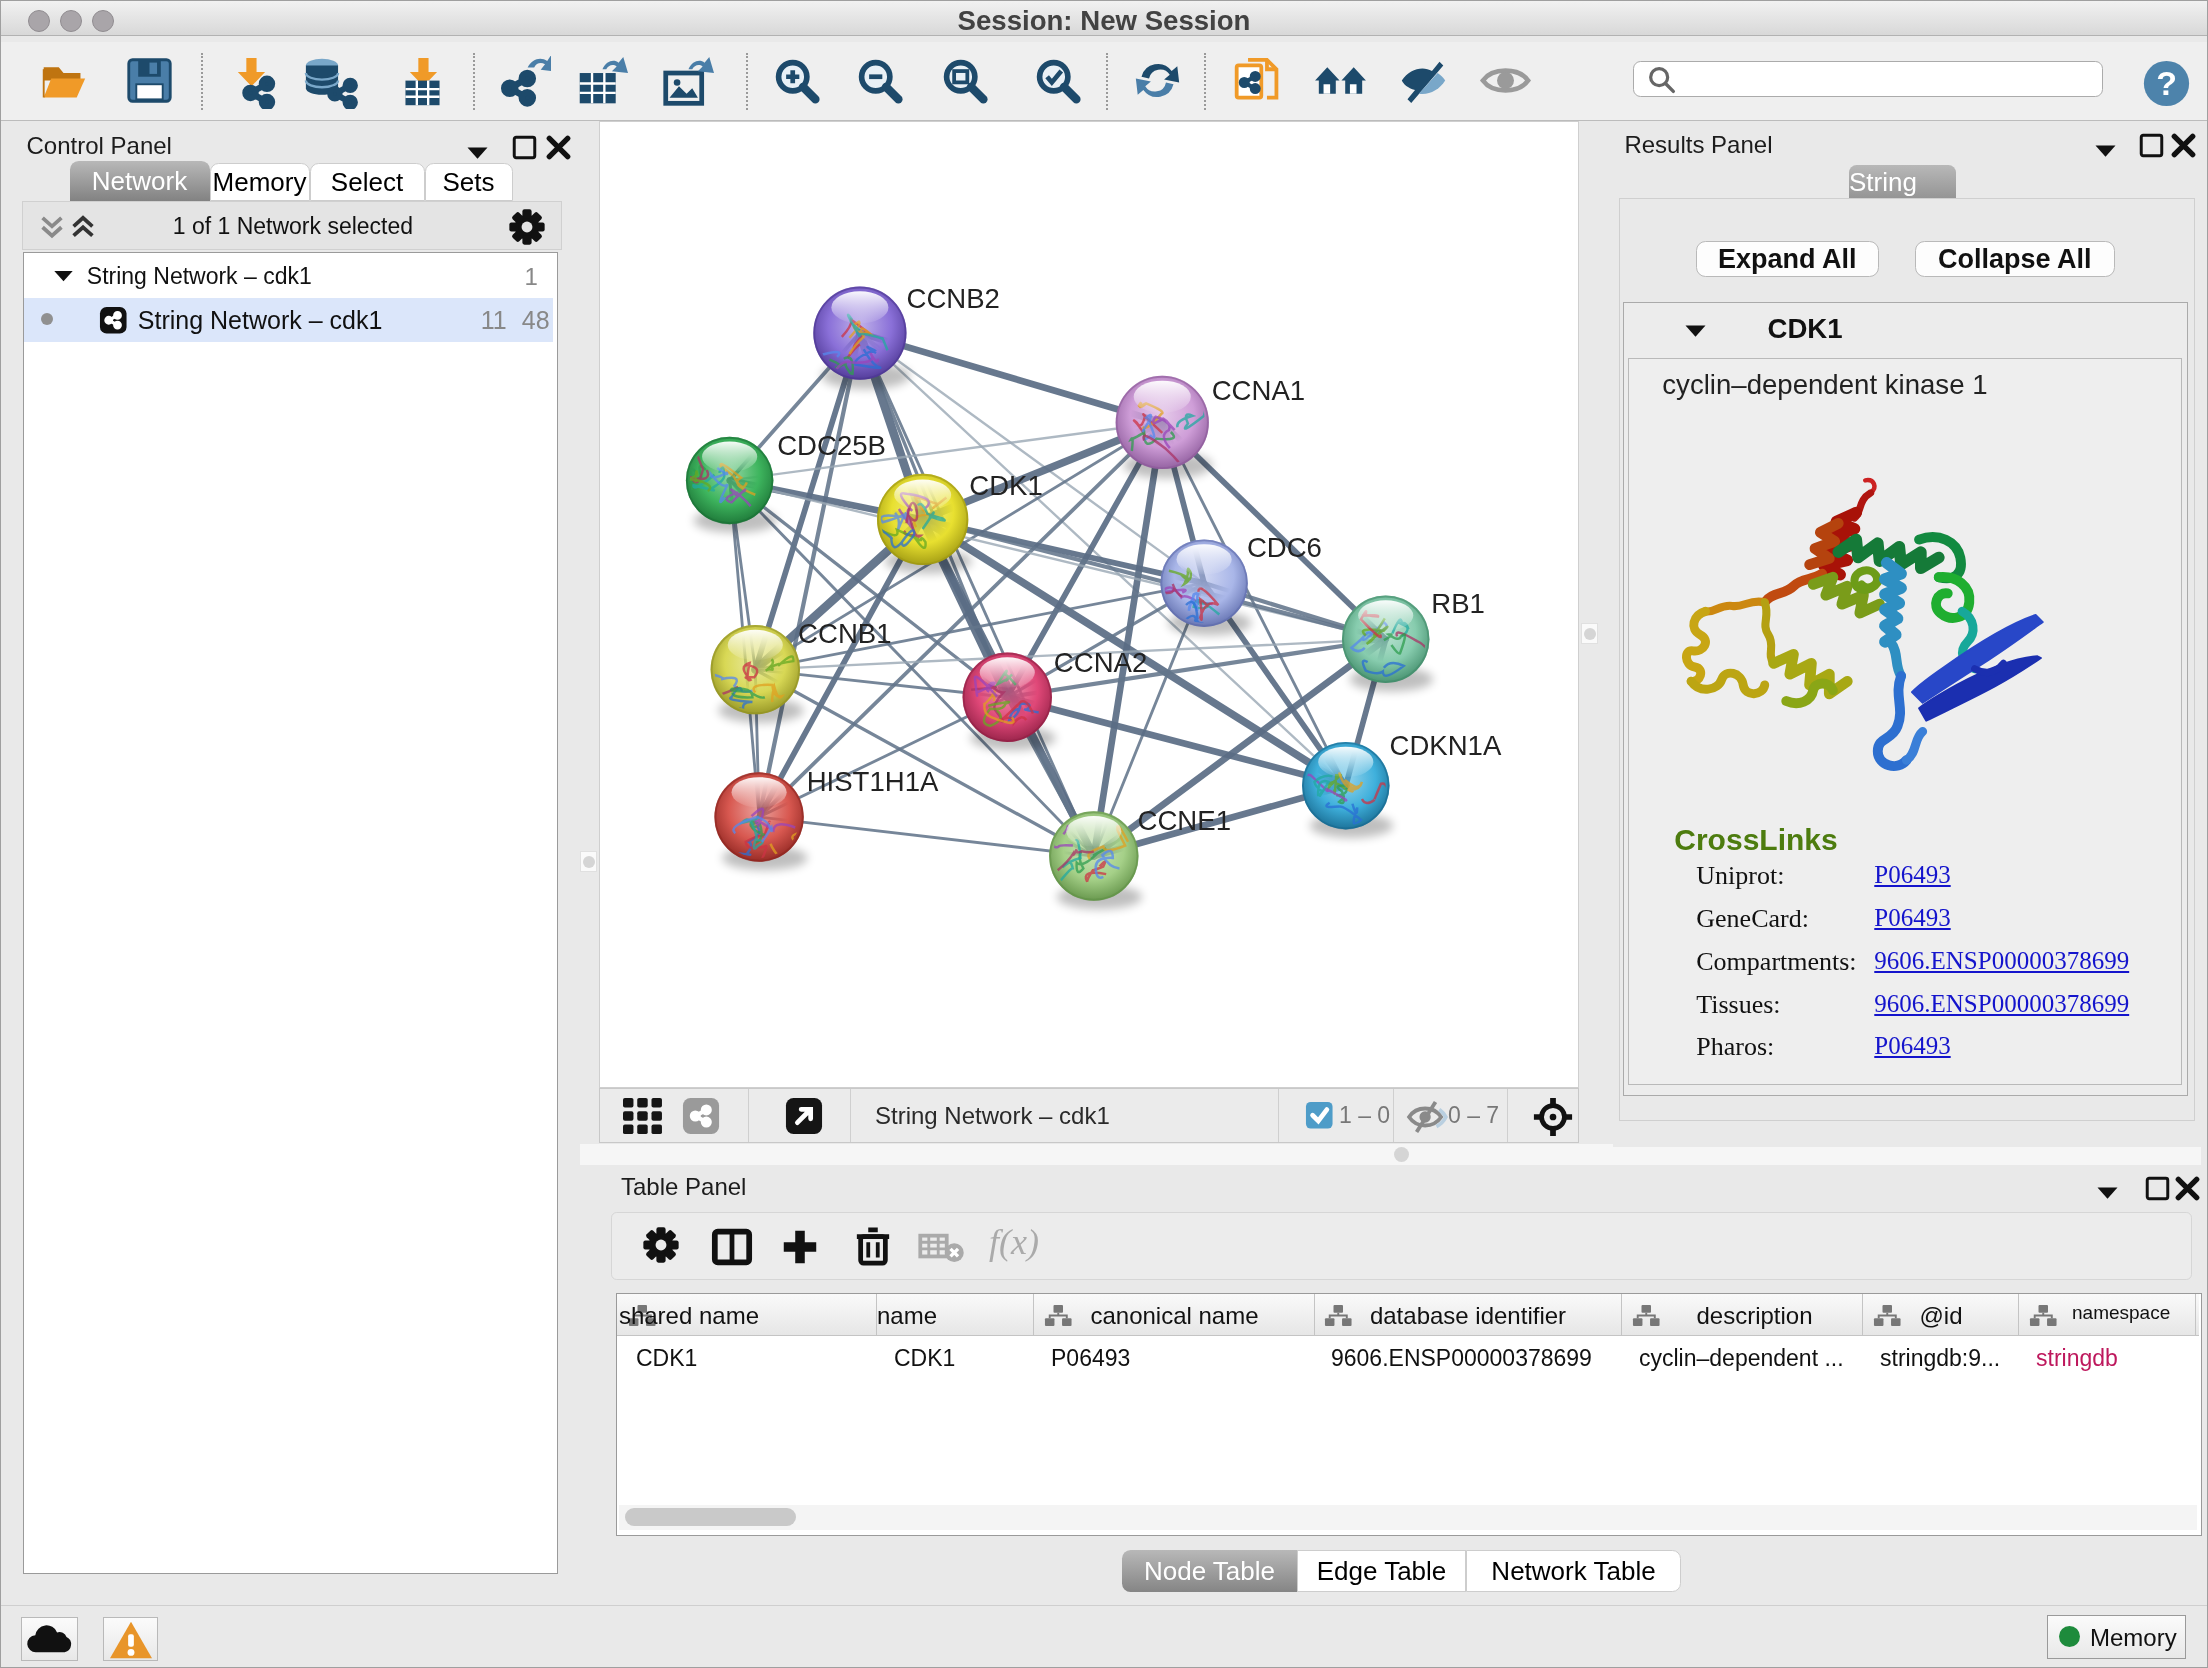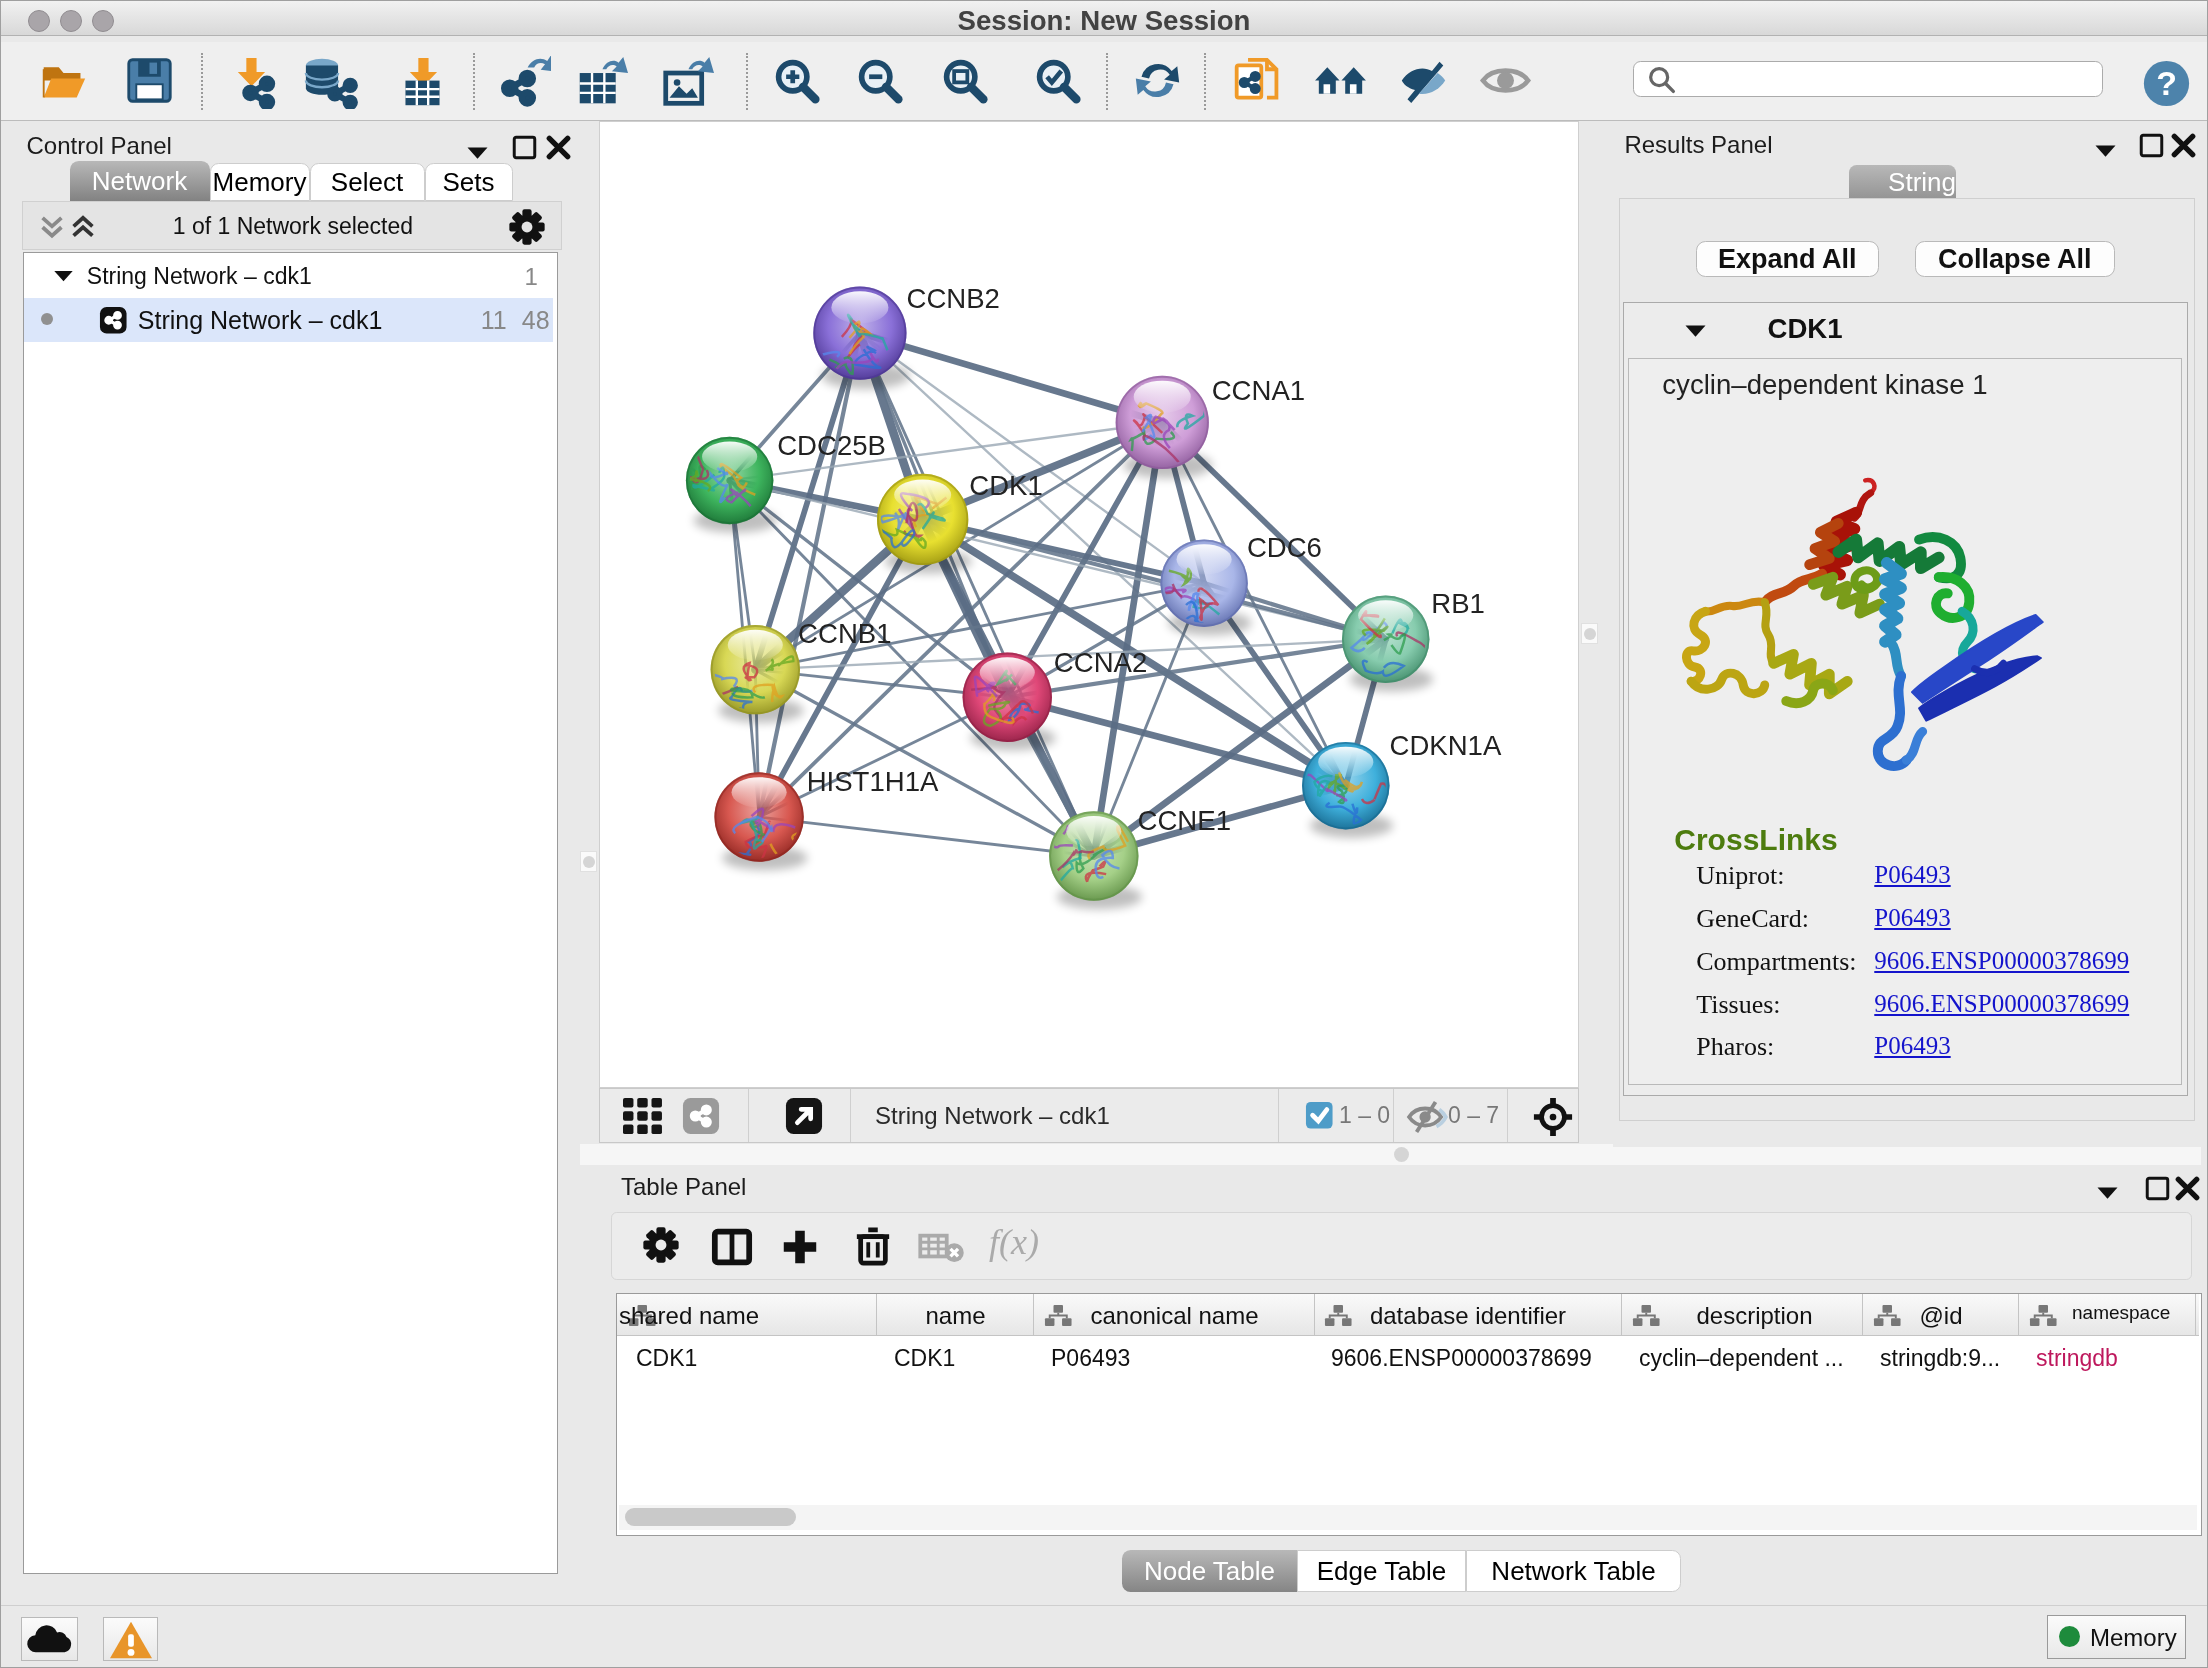--- a/index.html
+++ b/index.html
@@ -595,21 +595,21 @@
   <div class="abs panelhead" style="left:11.4px;top:9.5px">Results Panel</div>
   <div class="abs" style="left:480px;top:17px"><svg width="25" height="25" viewBox="0 0 26 26">
           <path d="M 2.6,7.8 h 20.8 l -10.4,11.700000000000001 z" fill="#111"></path>
         </svg></div>
   <div class="abs" style="left:525px;top:11.4px"><svg width="27" height="27" viewBox="0 0 28 28">
           <rect x="3.36" y="3.36" width="21.28" height="21.28" rx="2" fill="none" stroke="#111" stroke-width="3.08"></rect>
         </svg></div>
   <div class="abs" style="left:557px;top:11.4px"><svg width="27" height="27" viewBox="0 0 28 28">
           <path d="M 4.48,4.48 L 23.52,23.52 M 23.52,4.48 L 4.48,23.52" stroke="#111" stroke-width="5.6000000000000005" stroke-linecap="round"></path>
         </svg></div>
-  <div class="abs" style="left:236px;top:44px;width:107px;height:48px;border-radius:7.6px 7.6px 0 0;background:linear-gradient(#b8b8b8,#858585);color:#fff;font-size:26px;text-align:right;line-height:34px">String</div>
+  <div class="abs" style="left:236px;top:44px;width:107px;height:48px;border-radius:7.6px 7.6px 0 0;background:linear-gradient(#b8b8b8,#858585);color:#fff;font-size:26px;text-align:left;line-height:34px">String</div>
   <div class="abs" style="left:5.7px;top:77px;width:576px;height:923px;background:#e9e9e9;border:1.9px solid #cfcfcf">
     <div class="abs" style="left:76px;top:42px;width:183px;height:36px;background:#fdfdfd;border:1.9px solid #b9b9b9;border-radius:9.5px;font-size:27px;font-weight:bold;text-align:center;line-height:34px;color:#111">Expand All</div>
     <div class="abs" style="left:295px;top:42px;width:200px;height:36px;background:#fdfdfd;border:1.9px solid #b9b9b9;border-radius:9.5px;font-size:27px;font-weight:bold;text-align:center;line-height:34px;color:#111">Collapse All</div>
 
     <div class="abs" style="left:3.8px;top:103px;width:565px;height:794px;background:#ececec;border:1.9px solid #aaa">
       <div class="abs" style="left:59px;top:15px"><svg width="25" height="25" viewBox="0 0 26 26">
               <path d="M 2.6,7.8 h 20.8 l -10.4,11.700000000000001 z" fill="#111"></path>
             </svg></div>
       <div class="abs" style="left:143px;top:9.5px;font-size:27.6px;font-weight:bold;color:#111">CDK1</div>
       <div class="abs" style="left:3.8px;top:55px;width:554px;height:727px;background:#eeeeee;border:1.9px solid #b9b9b9">
@@ -711,21 +711,21 @@
                 <g fill="#777">
                   <rect x="10" y="2" width="10" height="8" rx="1"></rect>
                   <rect x="1" y="16" width="10" height="8" rx="1"></rect>
                   <rect x="19" y="16" width="10" height="8" rx="1"></rect>
                   <path d="M 15,10 v 3 M 6,16 v -3 h 18 v 3" stroke="#777" stroke-width="2" fill="none"></path>
                 </g>
               </svg></div>
             <div class="abs" style="left:0;top:7.6px;width:258px;text-align:left;font-size:24px;color:#111">shared name</div>
           </div>
           <div class="abs" style="left:260px;top:0;width:157px;height:42px;border-right:1.9px solid #c4c4c4">
-            <div class="abs" style="left:0;top:7.6px;width:157px;text-align:center;font-size:24px;color:#111">name</div>
+            <div class="abs" style="left:0;top:7.6px;width:157px;text-align:left;font-size:24px;color:#111">name</div>
           </div>
           <div class="abs" style="left:417px;top:0;width:281px;height:42px;border-right:1.9px solid #c4c4c4">
             <div class="abs" style="left:9.5px;top:8.6px"><svg width="28.5" height="25" viewBox="0 0 30 26">
                 <g fill="#777">
                   <rect x="10" y="2" width="10" height="8" rx="1"></rect>
                   <rect x="1" y="16" width="10" height="8" rx="1"></rect>
                   <rect x="19" y="16" width="10" height="8" rx="1"></rect>
                   <path d="M 15,10 v 3 M 6,16 v -3 h 18 v 3" stroke="#777" stroke-width="2" fill="none"></path>
                 </g>
               </svg></div>

